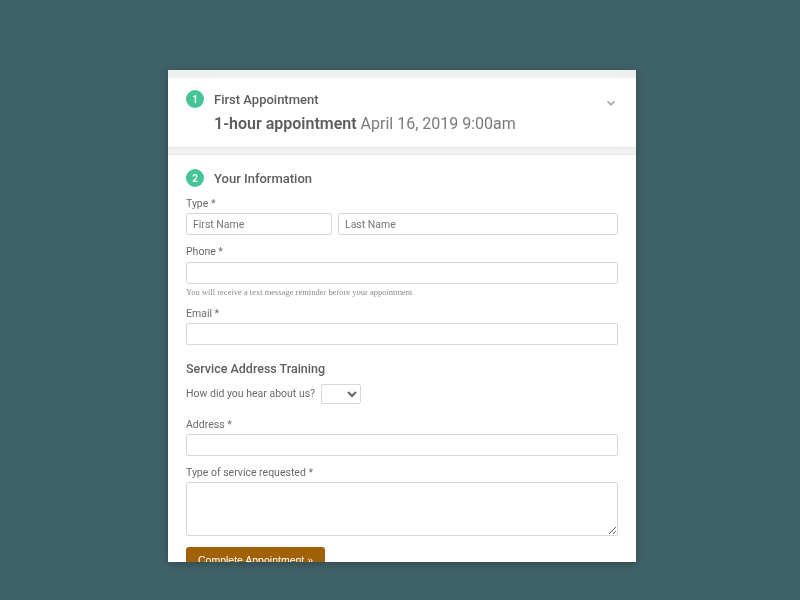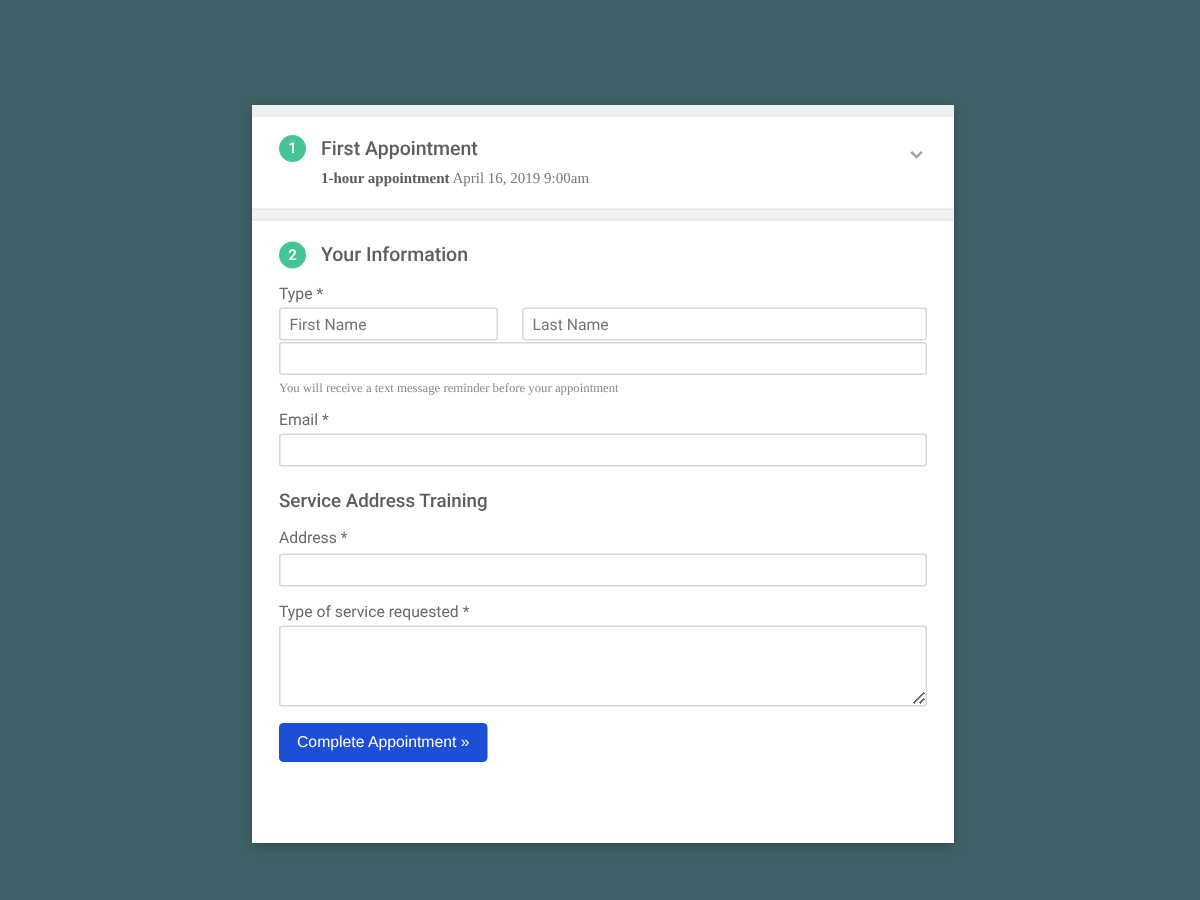--- a/index.html
+++ b/index.html
@@ -3,40 +3,40 @@
 <meta charset="utf-8">
 <style>
   html,body{margin:0;padding:0;width:800px;height:600px;background:#3f6268;font-family:-apple-system,BlinkMacSystemFont,"Segoe UI",Roboto,Helvetica,Arial,sans-serif;color:#666;}
   .window{position:absolute;left:168px;top:70px;width:468px;height:492px;background:#fff;box-shadow:0 2px 8px rgba(0,0,0,0.25);overflow:hidden;}
   
   .top-gap{height:8px;background:#efefef;}
   .panel1{padding:12px 18px 14px 18px;position:relative;}
   .step-row{display:flex;align-items:center;gap:10px;}
   .badge{width:18px;height:18px;border-radius:50%;background:#45c596;color:#fff;font-size:10px;display:flex;align-items:center;justify-content:center;font-weight:600;}
   .step-title{font-size:13px;color:#5d5d5d;font-weight:500;}
-  .summary{margin-top:6px;padding-left:28px;font-size:10px;color:#7a7a7a;font-family:Liberation Serif, serif;}
+  .summary{margin-top:6px;padding-left:28px;font-size:16px;color:#7a7a7a;}
   .summary b{color:#5d5d5d;font-weight:600;}
   .chevron{position:absolute;right:18px;top:18px;color:#a5a5a5;}
   .chevron svg{width:14px;height:14px;display:block;}
   .divider{height:6px;background:#f1f1f1;border-top:1px solid #e7e7e7;border-bottom:1px solid #e7e7e7;}
   
   .panel2{padding:14px 18px 18px 18px;}
   .label{font-size:10.5px;color:#6a6a6a;margin:10px 0 3px 0;}
   .section-title{font-size:12.5px;color:#5d5d5d;font-weight:500;margin:16px 0 6px 0;}
-  .row{display:flex;gap:16px;}
+  .row{display:flex;gap:6px;}
   input[type=text],textarea,select{font:inherit;font-size:10.5px;color:#666;border:1px solid #d7d7d7;border-radius:2px;padding:4px 6px;box-sizing:border-box;background:#fff;}
   input[type=text]{height:22px;width:100%;}
   .fn{width:146px;flex:0 0 146px;}
   .ln{flex:1;}
   .help{font-size:8.5px;color:#8a8a8a;margin-top:3px;font-family:Liberation Serif, serif;}
   .inline-label{font-size:10.5px;color:#6a6a6a;margin-right:6px;}
   .select-wrap{display:inline-flex;align-items:center;margin-bottom:4px;}
   select{height:20px;width:40px;}
   textarea{width:100%;height:54px;resize:vertical;}
-  .btn{margin-top:7px;display:inline-block;background:#1d4ed8;color:#fff;font-size:10.5px;padding:7px 12px;border:none;border-radius:3px;cursor:pointer;}
+  .btn{margin-top:7px;display:inline-block;background:#a16207;color:#fff;font-size:10.5px;padding:7px 12px;border:none;border-radius:3px;cursor:pointer;}
 </style>
 </head>
 <body>
 
 <div class="window">
 
   <div class="top-gap"></div>
 
   <div class="panel1">
     <div class="step-row">
@@ -61,28 +61,33 @@
       <div class="badge">2</div>
       <div class="step-title">Your Information</div>
     </div>
 
     <div class="label">Type *</div>
     <div class="row">
       <input type="text" class="fn" placeholder="First Name" style="">
       <input type="text" class="ln" placeholder="Last Name" style="">
     </div>
 
+    <div class="label">Phone *</div>
     <input type="text" style="">
     <div class="help">You will receive a text message reminder before your appointment</div>
 
     <div class="label">Email *</div>
     <input type="text" style="">
 
     <div class="section-title">Service Address Training</div>
 
+    <div class="select-wrap">
+      <span class="inline-label">How did you hear about us?</span>
+      <select><option></option></select>
+    </div>
 
     <div class="label">Address *</div>
     <input type="text" style="">
 
     <div class="label">Type of service requested *</div>
     <textarea style=""></textarea>
 
     <button class="btn">Complete Appointment »</button>
   </div>
 

